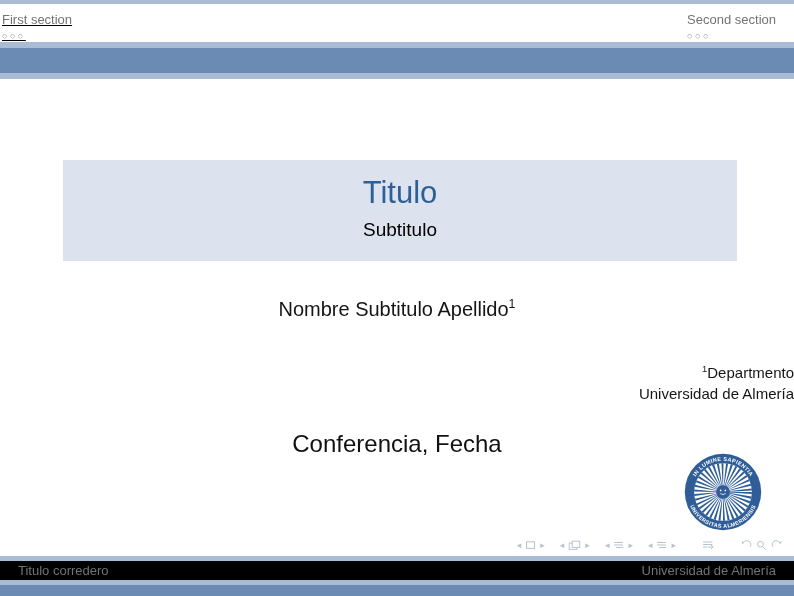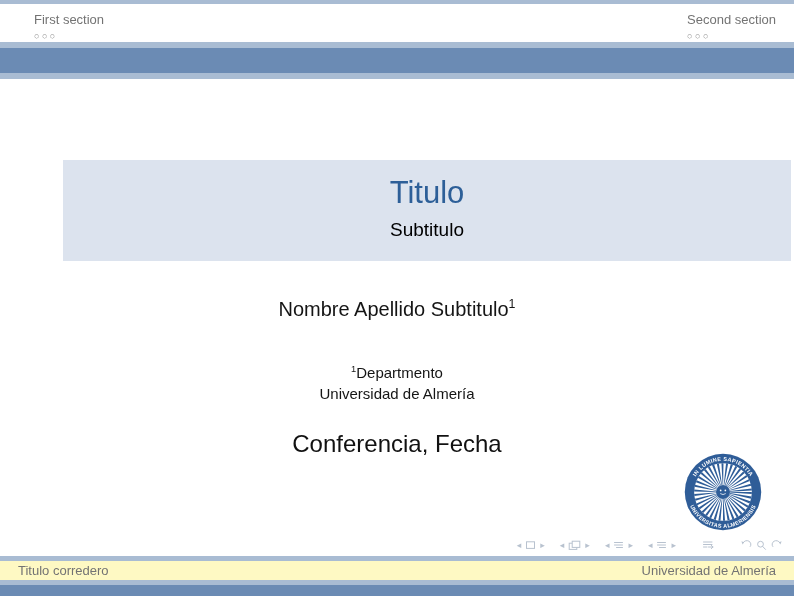--- a/index.html
+++ b/index.html
@@ -9,43 +9,43 @@
   .bar-top-edge{top:0;height:4px;background:#a9bcd3;}
   .bar-under-head{top:42px;height:6px;background:#a9bcd3;}
   .bar-main{top:48px;height:25px;background:#6b8bb4;}
   .bar-main-bottom{top:73px;height:6px;background:#a9bcd3;}
   .bar-foot-top{top:556px;height:5px;background:#a9bcd3;}
   .bar-foot-under{top:580px;height:5px;background:#a9bcd3;}
   .bar-foot-bottom{top:585px;height:11px;background:#6b8bb4;}
 
   .headstrip{position:absolute;top:4px;left:0;right:0;height:38px;background:#fff;}
   .head-col{position:absolute;top:8px;}
-  .head-col.left{left:34px;}
+  .head-col.left{left:2px;text-decoration:underline;}
   .head-col.right{right:18px;}
   .sec-label{display:block;font-size:13px;color:#737373;line-height:16px;cursor:pointer;}
   .sec-dots{display:block;font-size:9px;letter-spacing:2.5px;color:#8f8f8f;line-height:10px;margin-top:3px;cursor:pointer;}
 
-  .titleblock{position:absolute;left:63px;top:160px;width:728px;height:101px;background:#dce3ee;text-align:center;}
+  .titleblock{position:absolute;left:63px;top:160px;width:674px;height:101px;background:#dce3ee;text-align:center;}
   .title{margin:0;padding-top:15px;font-size:31px;font-weight:400;color:#2d5f98;line-height:36px;}
   .subtitle{margin:0;padding-top:7px;font-size:19px;font-weight:400;color:#000000;line-height:23px;}
 
   .author{position:absolute;top:297px;left:0;right:0;text-align:center;font-size:20px;color:#151515;}
   .author sup,.institute sup{font-size:62%;}
-  .institute{position:absolute;top:359px;left:0;right:0;text-align:center;font-size:15px;color:#151515;line-height:21px;}
+  .institute{position:absolute;top:359px;left:0;right:0;text-align:right;font-size:15px;color:#151515;line-height:21px;}
   .dateline{position:absolute;top:430px;left:0;right:0;text-align:center;font-size:24px;color:#111111;}
 
   .logo{position:absolute;left:684px;top:453px;width:78px;height:78px;}
 
   .navbar{position:absolute;top:537px;right:9px;height:16px;display:flex;align-items:center;color:#b8c2cf;}
   .nav-group{display:flex;align-items:center;margin-left:11px;}
   .nav-group.gap-big{margin-left:22px;}
   .nav-arrow{font-size:9px;line-height:1;padding:0 2px;cursor:pointer;}
   .nav-ic{display:block;margin:0 2px;cursor:pointer;}
 
-  .footstrip{position:absolute;top:561px;left:0;right:0;height:19px;background:#fef9c3;}
+  .footstrip{position:absolute;top:561px;left:0;right:0;height:19px;background:#000000;}
   .foot-left{position:absolute;left:18px;top:0;font-size:13px;color:#737373;line-height:19px;}
   .foot-right{position:absolute;right:18px;top:0;font-size:13px;color:#737373;line-height:19px;}
 </style>
 </head>
 <body>
 
 <div class="slide">
 
   <div class="bar bar-top-edge"></div>
 
@@ -63,21 +63,21 @@
   <div class="bar bar-under-head"></div>
   <div class="bar bar-main"></div>
   <div class="bar bar-main-bottom"></div>
 
   <div class="titleblock">
     <div class="title">Titulo</div>
     <div class="subtitle">Subtitulo</div>
   </div>
 
   <div class="author">
-    <span>Nombre Apellido Subtitulo</span><sup>1</sup>
+    <span>Nombre Subtitulo Apellido</span><sup>1</sup>
   </div>
 
   <div class="institute">
     <div><sup>1</sup><span>Departmento</span></div>
     <div>Universidad de Almería</div>
   </div>
 
   <div class="dateline">Conferencia, Fecha</div>
 
   <svg class="logo" viewBox="0 0 100 100">

